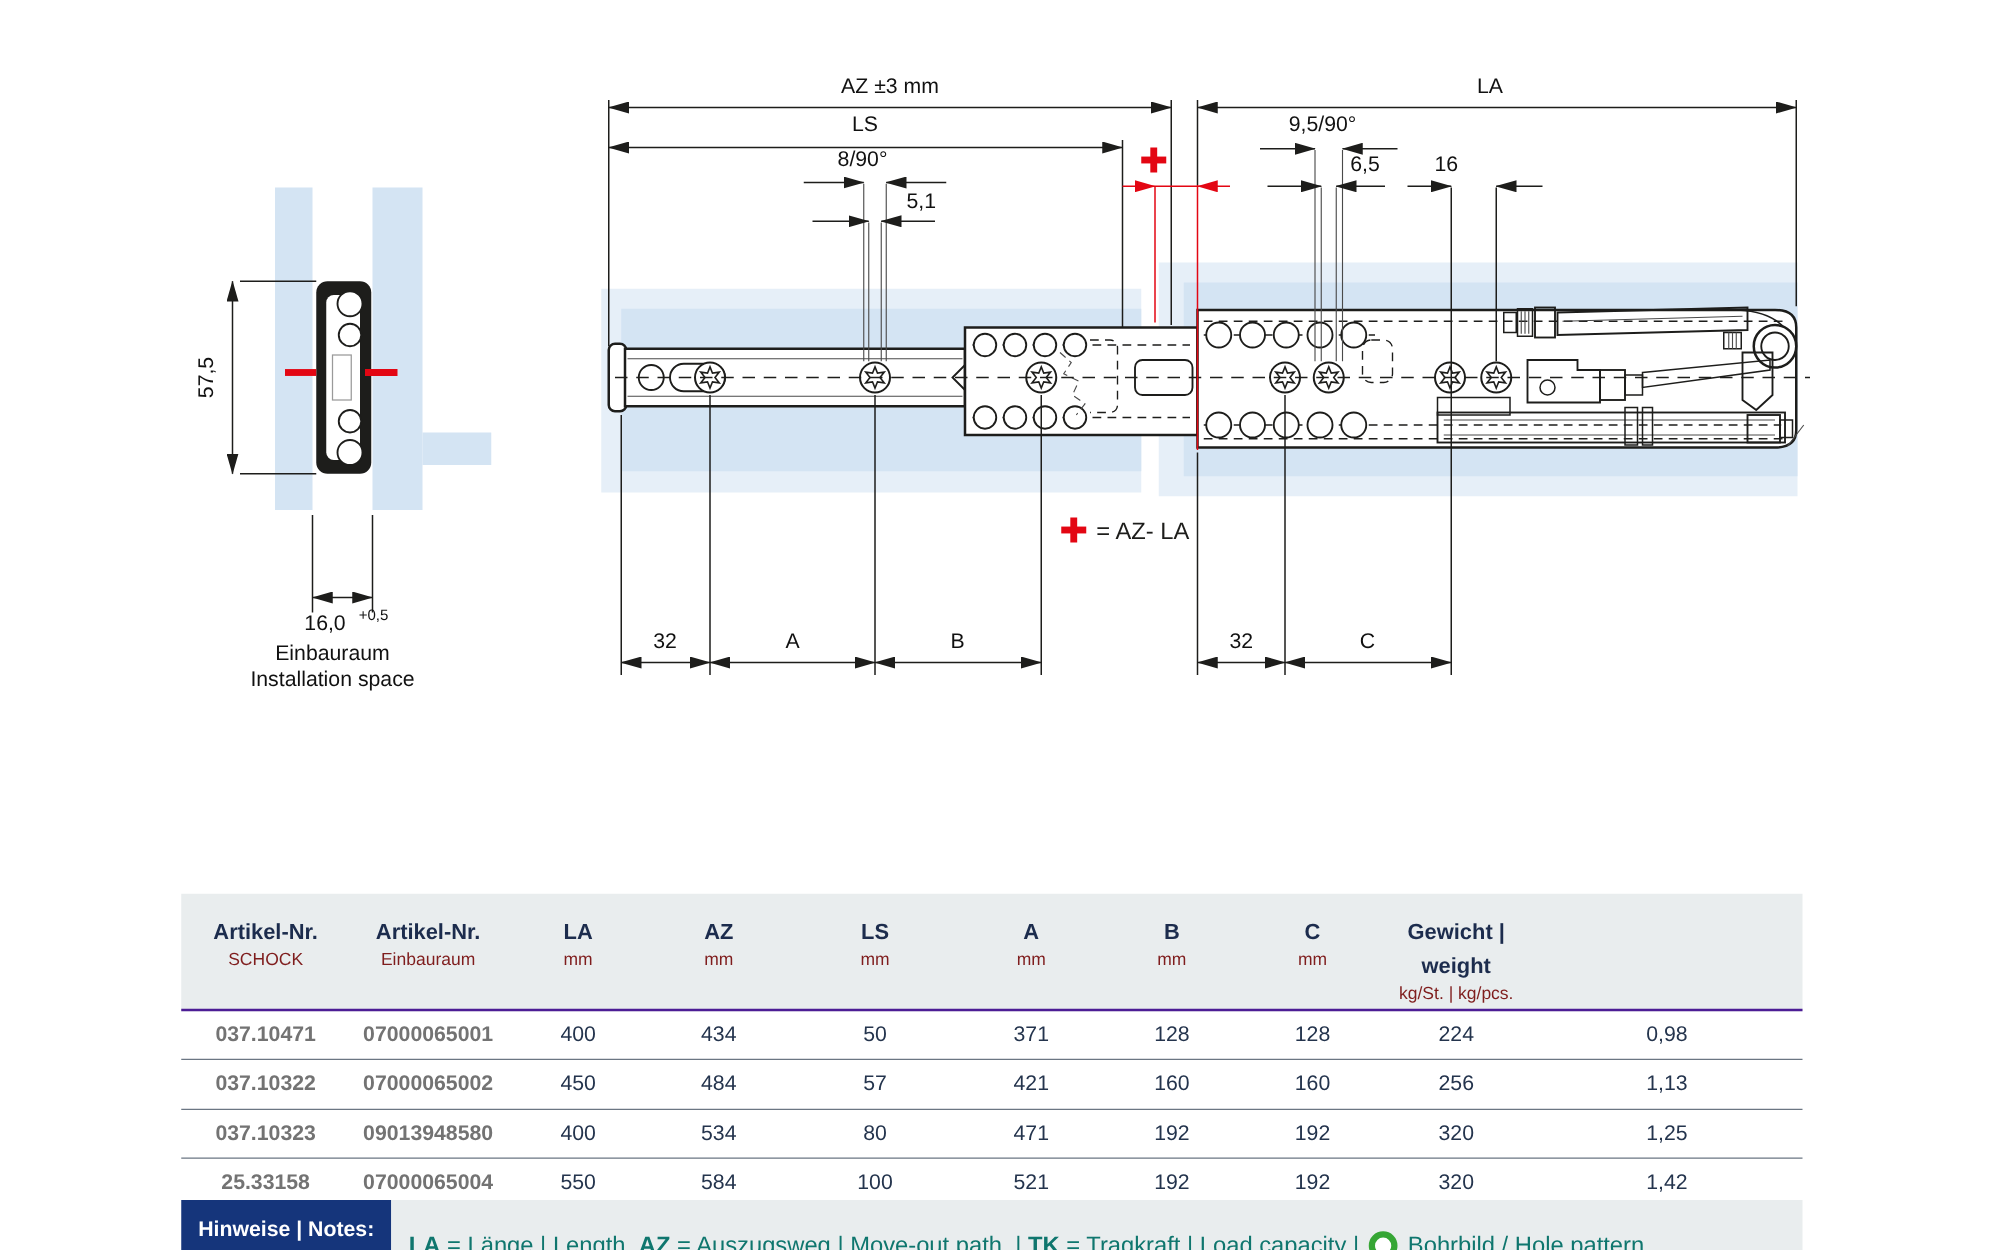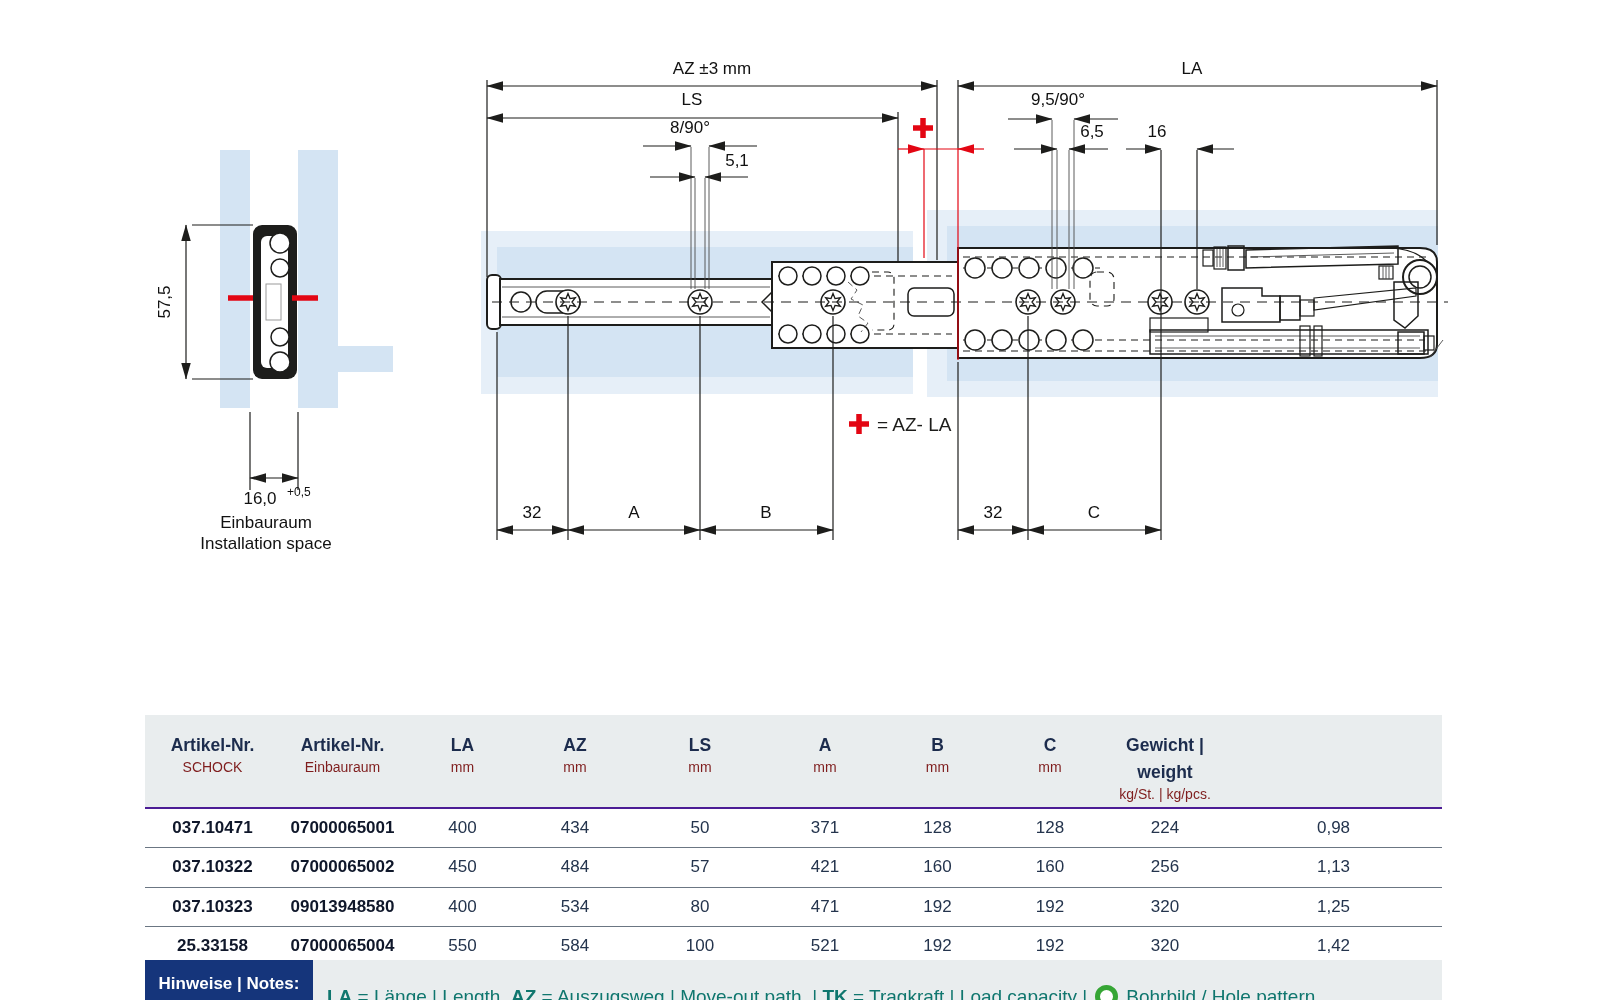--- a/index.html
+++ b/index.html
@@ -21,21 +21,21 @@
   
   .table{position:absolute;left:145px;top:715px;width:1297px;}
   .grid{display:grid;grid-template-columns:135px 125px 115px 110px 140px 110px 115px 110px 120px 217px;}
   .thead{background:#e9edee;height:92px;align-items:start;border-bottom:2px solid #4c1d95;}
   .th{text-align:center;padding-top:17px;}
   .th-label{font-size:17.5px;font-weight:700;color:#1c2c4d;line-height:1.55;}
   .th-unit{font-size:14px;font-weight:400;color:#7f1d1d;}
   .trow{height:38.25px;align-items:center;border-bottom:1px solid #6b7683;}
   .trow:last-child{border-bottom:none;}
   .td{text-align:center;font-size:17px;color:#24344d;}
-  .td.key{font-weight:700;color:#0f172a;}
+  .td.key{font-weight:700;color:#737373;}
   
   .notes{position:absolute;left:145px;top:960px;width:1297px;height:48px;display:flex;}
   .notes-title{width:168px;background:#15357b;color:#fff;font-weight:700;font-size:17px;
                display:flex;align-items:center;justify-content:center;flex:0 0 auto;}
   .notes-body{flex:1;background:#e9edee;display:flex;align-items:flex-end;gap:6px;
               padding-left:14px;font-size:19px;color:#0f766e;white-space:nowrap;}
   .notes-body b{font-weight:700;}
   .ring{display:inline-block;width:13px;height:13px;border:5px solid #36a635;border-radius:50%;
         background:#fff;flex:0 0 auto;margin:0 2px;}
 </style>

